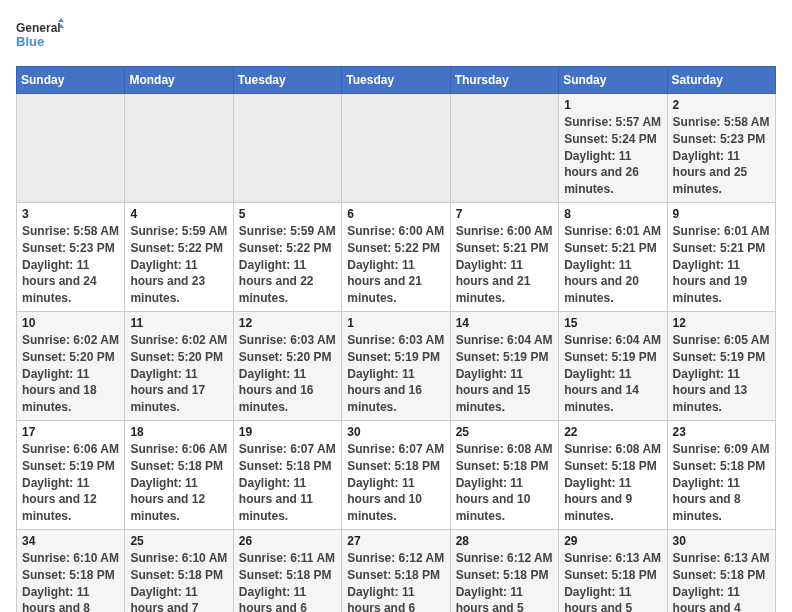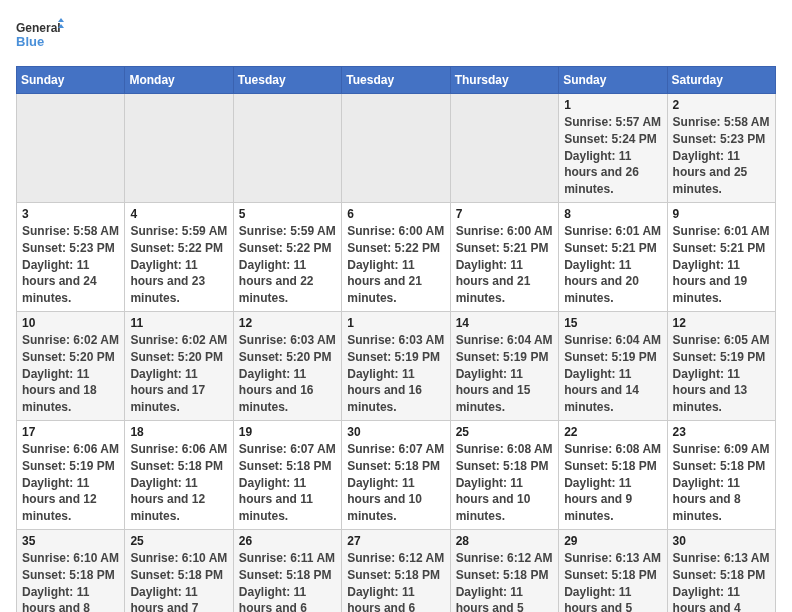--- a/index.html
+++ b/index.html
@@ -213,21 +213,21 @@
           <div class="day-number">22</div>
           <div class="day-info">Sunrise: 6:08 AM<br>Sunset: 5:18 PM<br>Daylight: 11 hours and 9 minutes.</div>
         </td>
         <td>
           <div class="day-number">23</div>
           <div class="day-info">Sunrise: 6:09 AM<br>Sunset: 5:18 PM<br>Daylight: 11 hours and 8 minutes.</div>
         </td>
       </tr>
       <tr>
         <td>
-          <div class="day-number">35</div>
+          <div class="day-number">34</div>
           <div class="day-info">Sunrise: 6:10 AM<br>Sunset: 5:18 PM<br>Daylight: 11 hours and 8 minutes.</div>
         </td>
         <td>
           <div class="day-number">25</div>
           <div class="day-info">Sunrise: 6:10 AM<br>Sunset: 5:18 PM<br>Daylight: 11 hours and 7 minutes.</div>
         </td>
         <td>
           <div class="day-number">26</div>
           <div class="day-info">Sunrise: 6:11 AM<br>Sunset: 5:18 PM<br>Daylight: 11 hours and 6 minutes.</div>
         </td>

